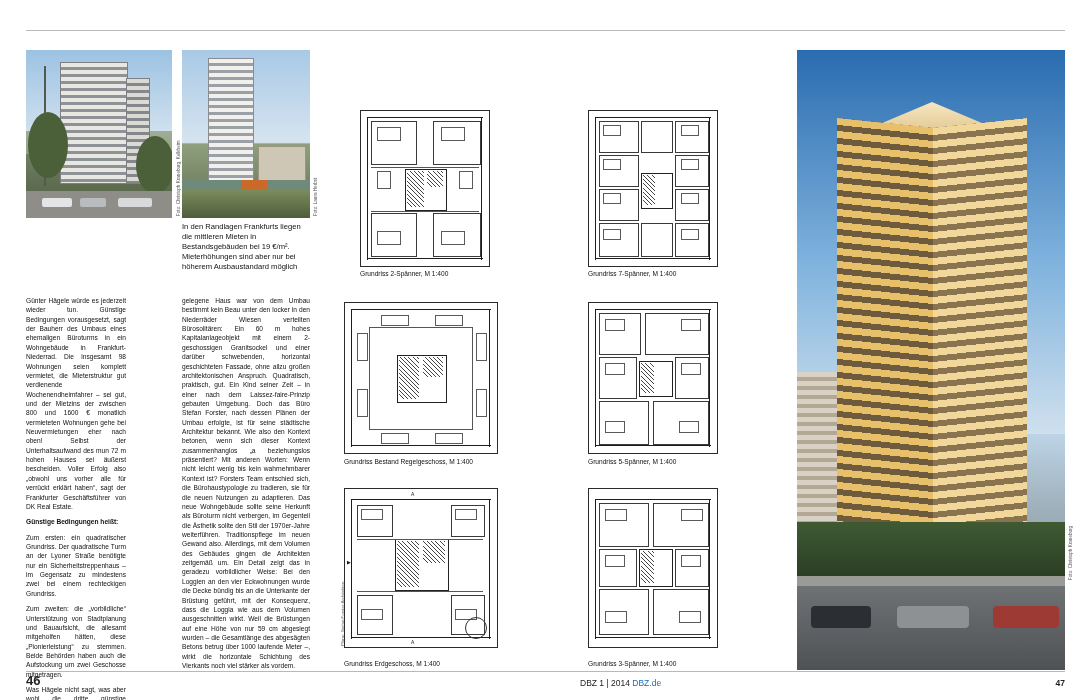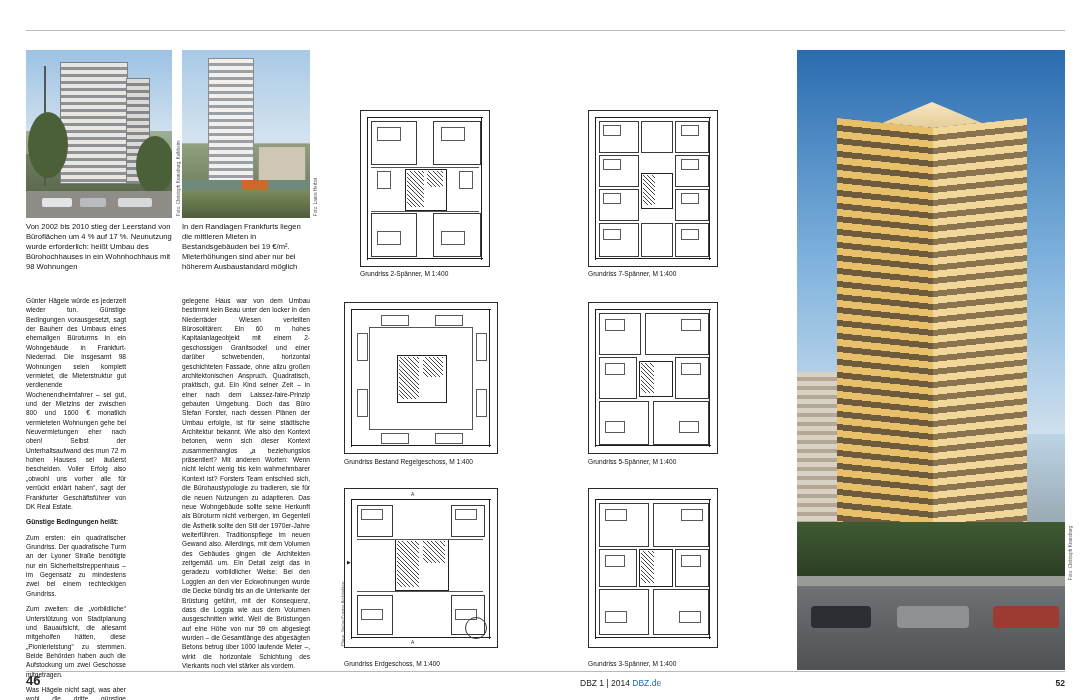--- a/index.html
+++ b/index.html
@@ -92,21 +92,20 @@
     <div class="tower2"></div>
     <div class="pole"></div>
     <div class="tree" style="left:2px;top:62px;width:40px;height:66px;"></div>
     <div class="tree" style="left:110px;top:86px;width:38px;height:58px;"></div>
     <div class="road"></div>
     <div class="car" style="left:16px;width:30px;background:#e2e4e6;"></div>
     <div class="car" style="left:54px;width:26px;background:#b9bcbe;"></div>
     <div class="car" style="left:92px;width:34px;background:#d7d9db;"></div>
   </div>
   <div class="rot-credit" style="left:176px;top:216px;">Foto: Christoph Kraneburg, Kelkheim</div>
-  <div class="photo-caption" style="left:26px;top:222px;width:146px;">Von 2002 bis 2010 stieg der Leerstand von Büroflächen um 4 % auf 17 %. Neunutzung wurde erforderlich: heißt Umbau des Bürohochhauses in ein Wohnhochhaus mit 98 Wohnungen</div>
 
   <div class="photo" id="photo2">
     <div class="tower"></div>
     <div class="lowblock"></div>
     <div class="water"></div>
     <div class="orangeroof"></div>
     <div class="green"></div>
   </div>
   <div class="rot-credit" style="left:313px;top:216px;">Foto: Laura Herbst</div>
   <div class="photo-caption" style="left:182px;top:222px;width:128px;">In den Randlagen Frankfurts liegen die mittleren Mieten in Bestandsgebäuden bei 19 €/m². Mieterhöhungen sind aber nur bei höherem Ausbaustandard möglich</div>
@@ -284,15 +283,15 @@
     <div class="car" style="left:196px;width:66px;background:#9c3a33;"></div>
   </div>
   <div class="rot-credit" style="left:1068px;top:580px;">Foto: Christoph Kraneburg</div>
 
   <div class="rule-bot"></div>
   <div class="pg-left">46</div>
   <div class="footer-mid">
     <span>DBZ 1 | 2014</span>
     <span class="dbz">DBZ.de</span>
   </div>
-  <div class="pg-right">52</div>
+  <div class="pg-right">47</div>
 
 </div>
 
 </body></html>

